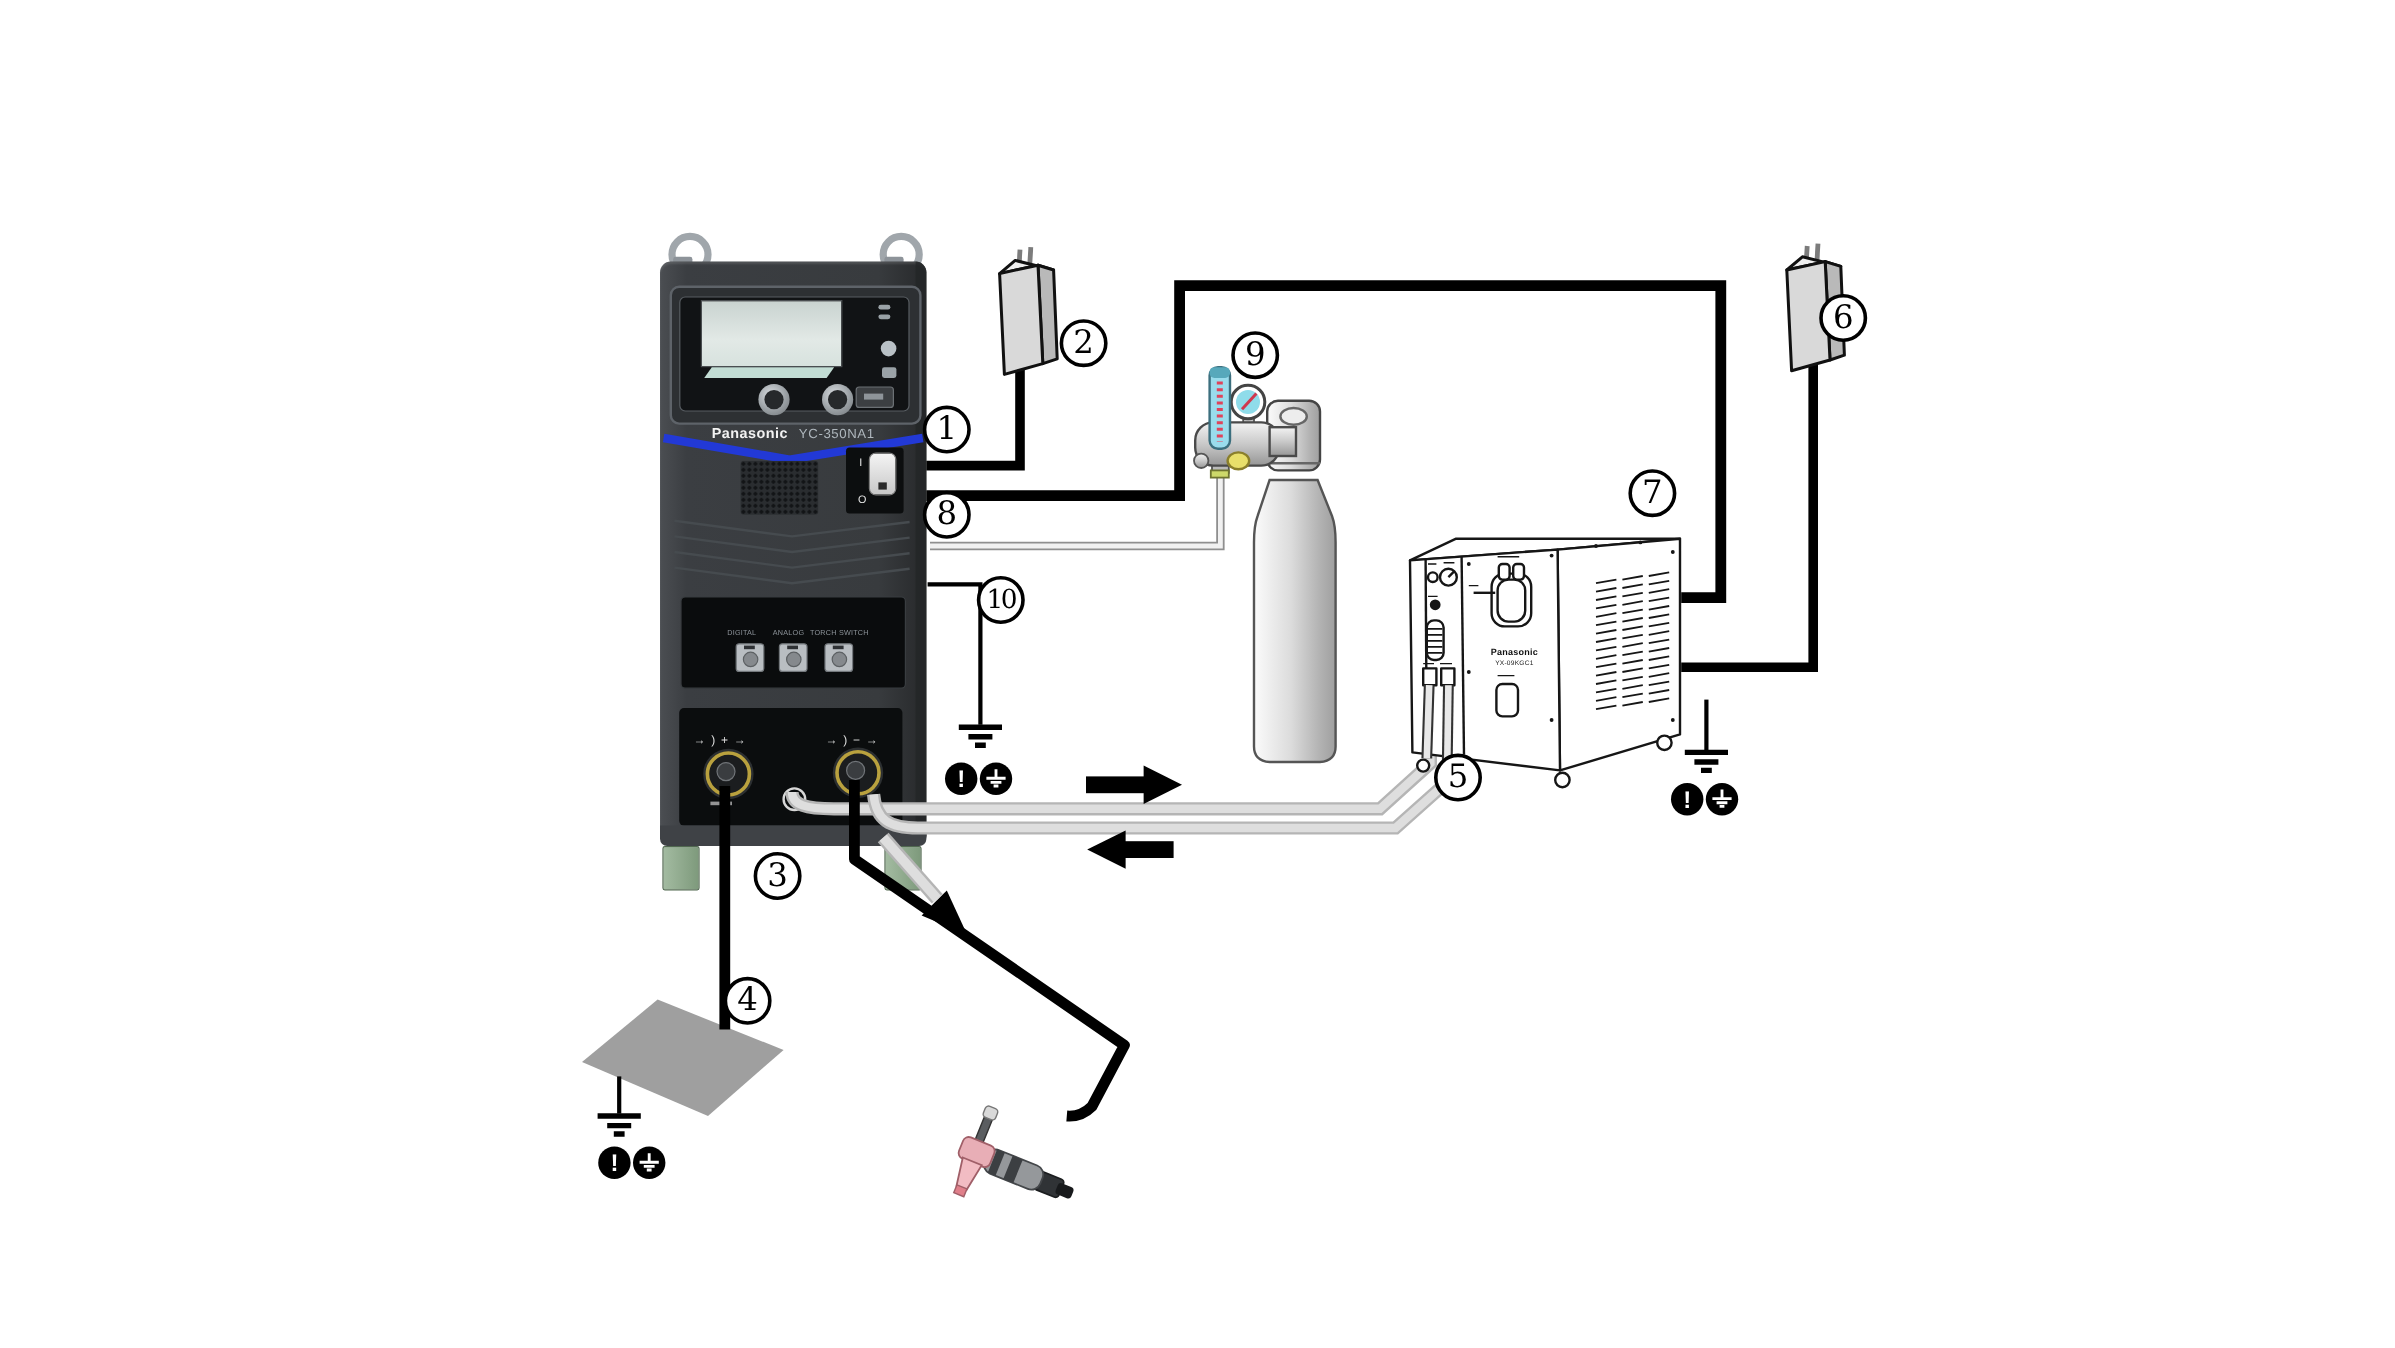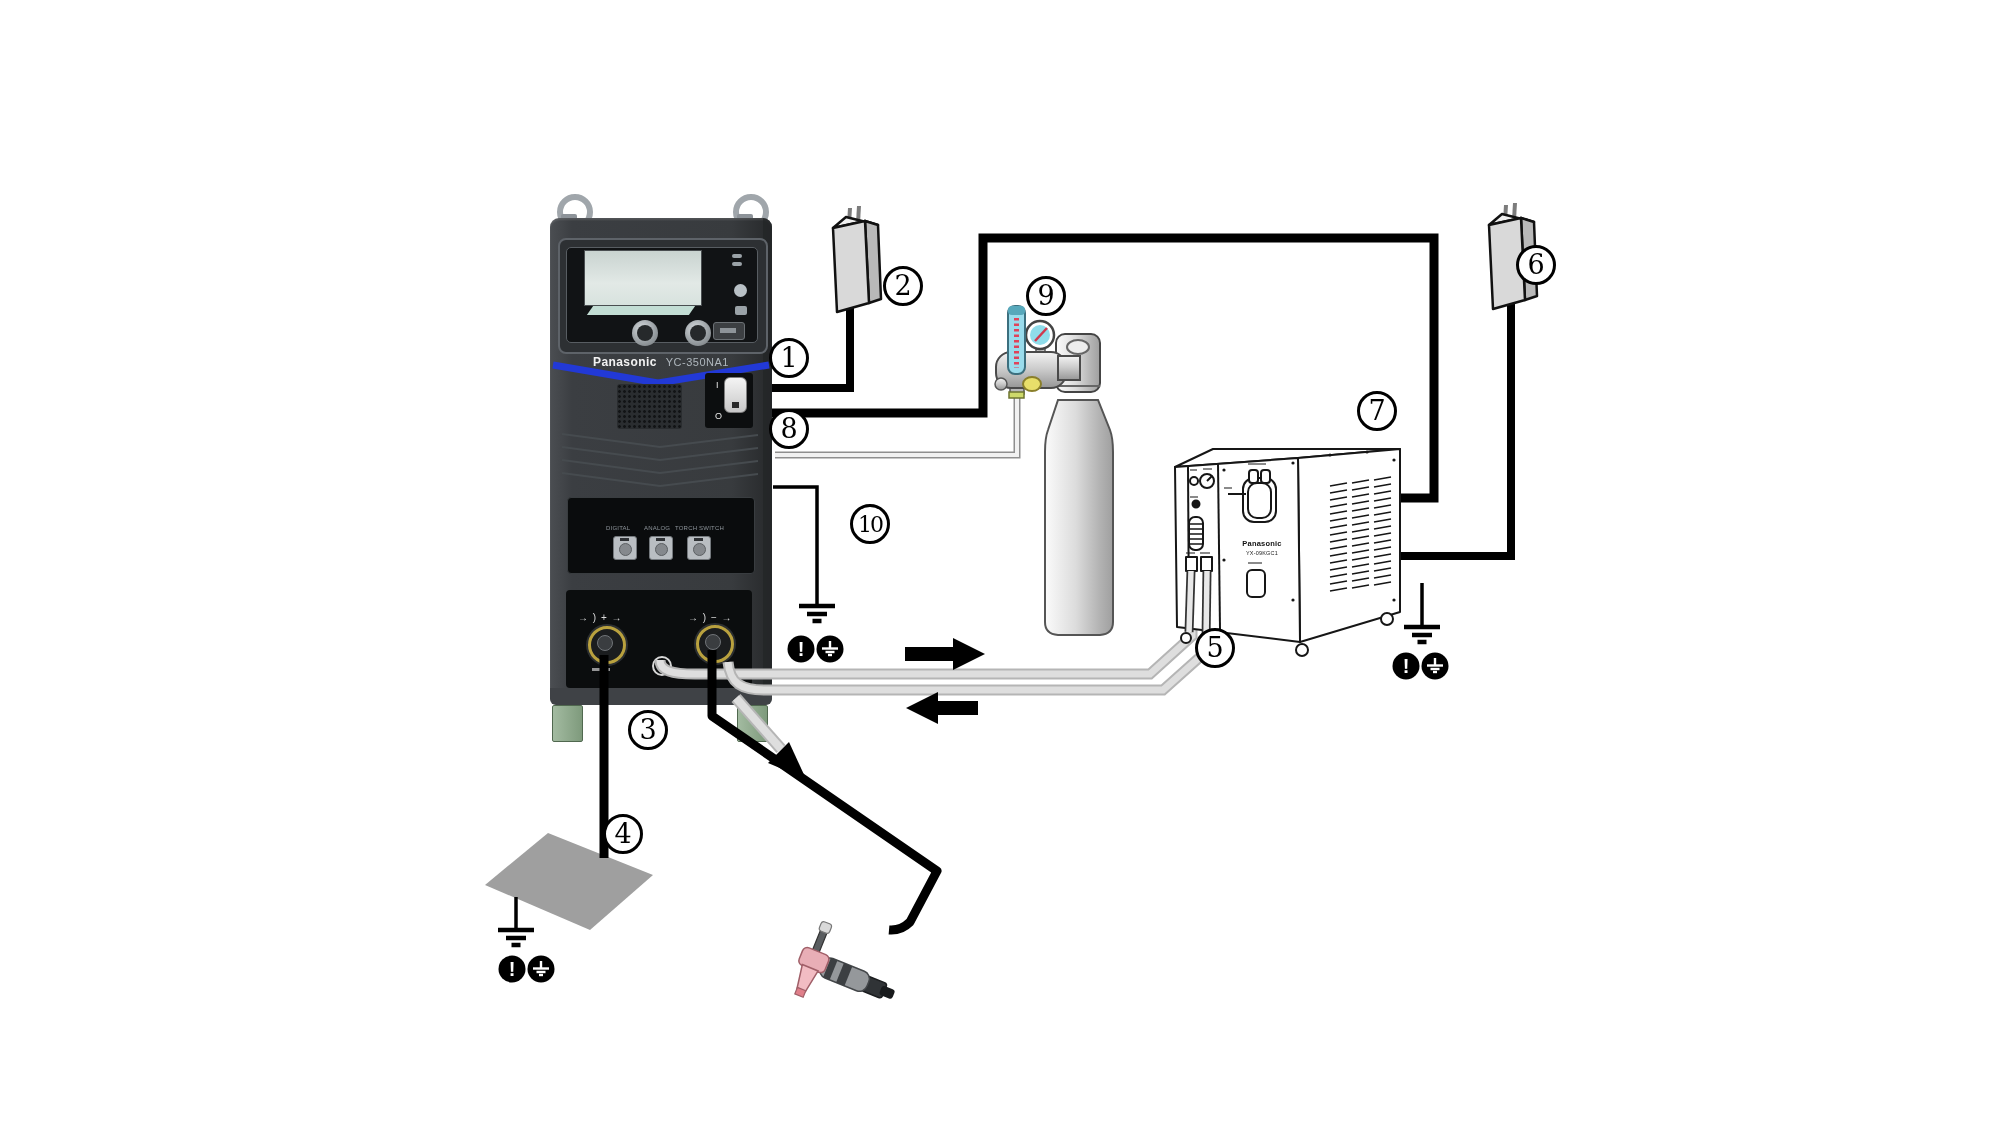--- a/index.html
+++ b/index.html
@@ -333,21 +333,21 @@
   <div id="symbol-layer">
       <div class="callout" style="left: 769px; top: 338px;">1</div>
       <div class="callout" style="left: 883px; top: 266px;">2</div>
       <div class="callout" style="left: 628px; top: 710px;">3</div>
       <div class="callout" style="left: 603px; top: 814px;">4</div>
       <div class="callout" style="left: 1195px; top: 628px;">5</div>
       <div class="callout" style="left: 1516px; top: 245px;">6</div>
       <div class="callout" style="left: 1357px; top: 391px;">7</div>
       <div class="callout" style="left: 769px; top: 409px;">8</div>
       <div class="callout" style="left: 1026px; top: 276px;">9</div>
-      <div class="callout wide" style="left: 814px; top: 504px; margin-left: 36px;">10</div>
+      <div class="callout wide" style="left: 814px; top: 480px;">10</div>
       <svg width="44" height="26" style="position:absolute;left:795px;top:602px;">
         <line x1="4" y1="4" x2="40" y2="4" stroke="#000" stroke-width="4.5"></line>
         <line x1="12" y1="12" x2="32" y2="12" stroke="#000" stroke-width="4.5"></line>
         <line x1="17.5" y1="19" x2="26.5" y2="19" stroke="#000" stroke-width="4.5"></line>
       </svg>
       <svg width="44" height="26" style="position:absolute;left:494px;top:926px;">
         <line x1="4" y1="4" x2="40" y2="4" stroke="#000" stroke-width="4.5"></line>
         <line x1="12" y1="12" x2="32" y2="12" stroke="#000" stroke-width="4.5"></line>
         <line x1="17.5" y1="19" x2="26.5" y2="19" stroke="#000" stroke-width="4.5"></line>
       </svg>

